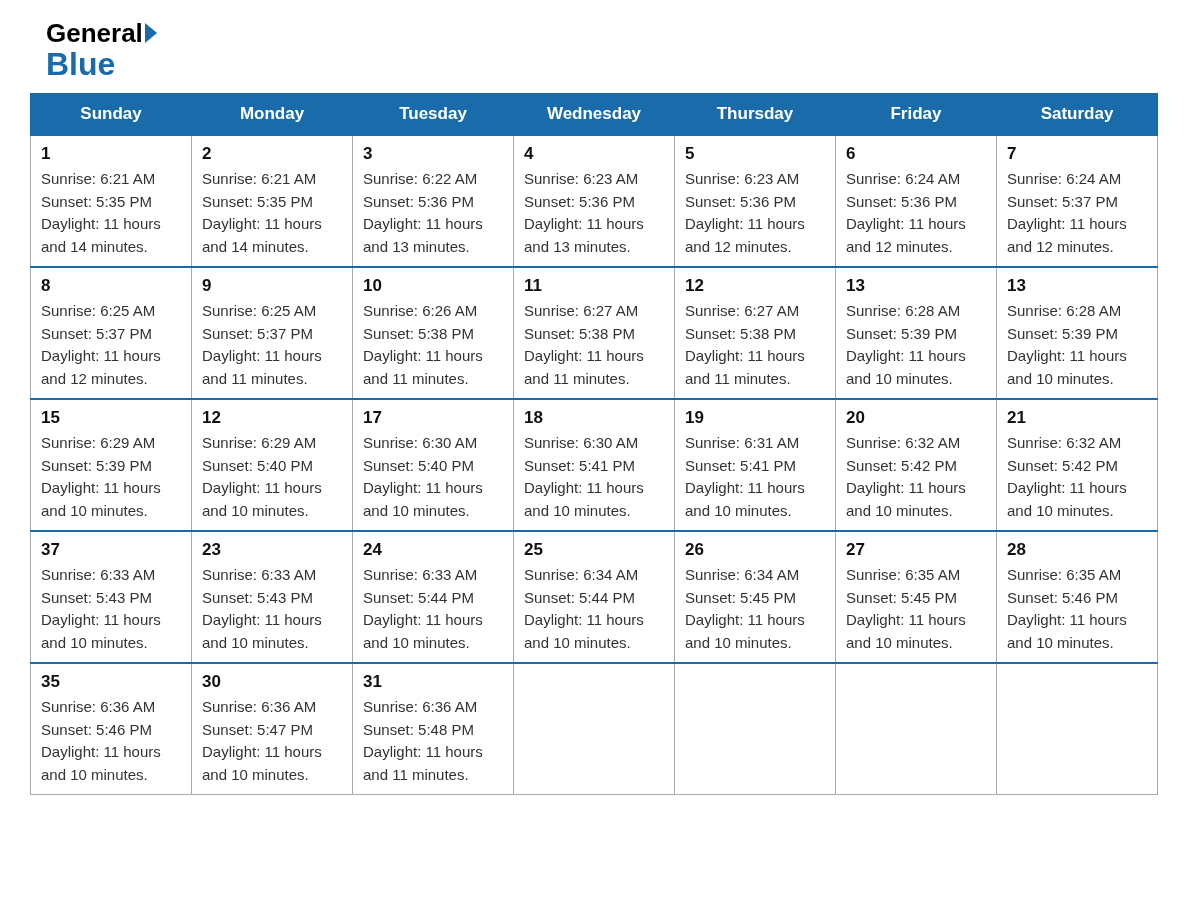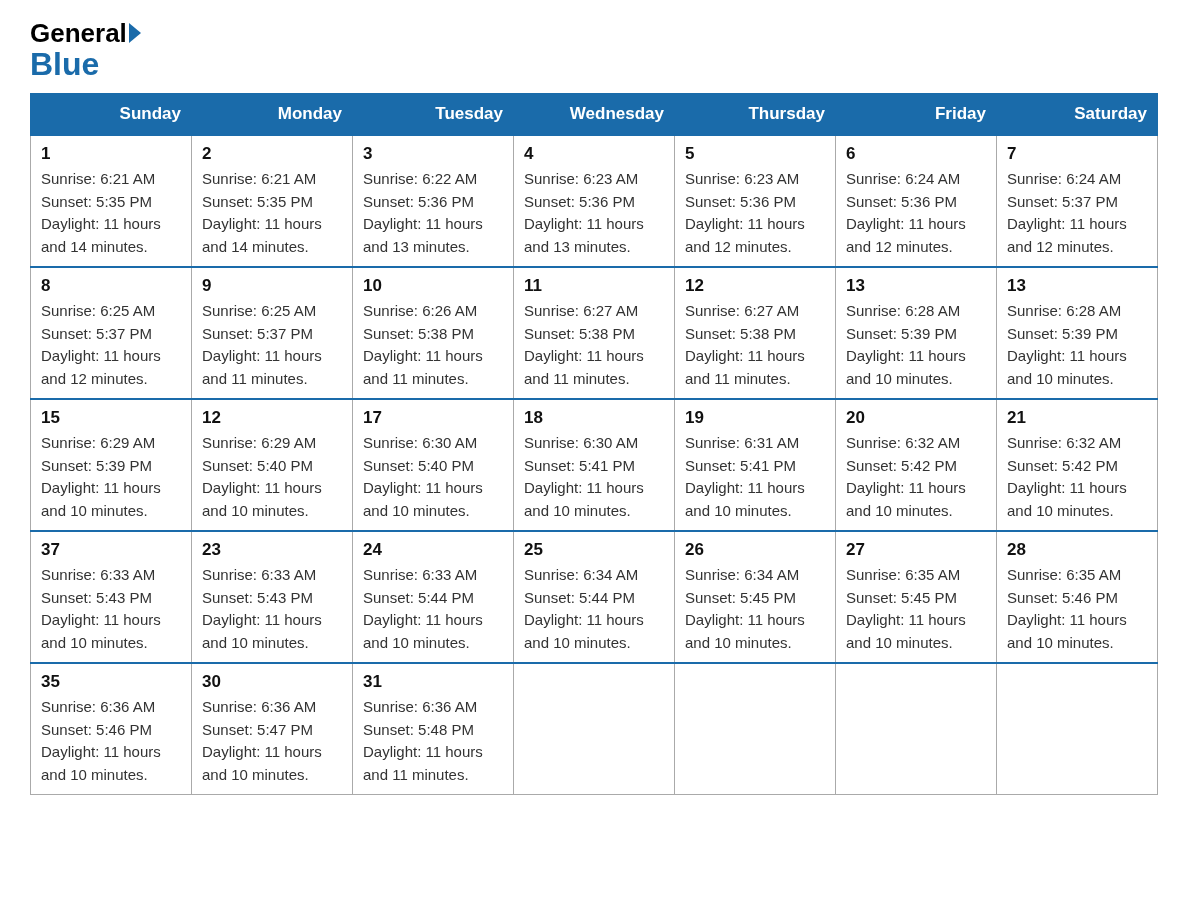--- a/index.html
+++ b/index.html
@@ -9,20 +9,21 @@
       color: #222;
       width: 1188px;
       min-height: 918px;
       padding: 20px 30px;
     }
     .header-row {
       display: flex;
       align-items: flex-start;
       justify-content: space-between;
       margin-bottom: 10px;
+      margin-left: 16px;
     }
     .logo {
       display: flex;
       flex-direction: column;
       align-items: flex-start;
     }
     .logo-text {
       display: flex;
       align-items: center;
       font-size: 26px;
@@ -62,21 +63,21 @@
       width: 100%;
       border-collapse: collapse;
       margin-top: 10px;
     }
     .calendar th {
       background: #1a6baa;
       color: #fff;
       font-size: 17px;
       font-weight: bold;
       padding: 10px 10px;
-      text-align: right;
+      text-align: center;
       border: 1px solid #1a6baa;
       margin-left: 28px;
     }
     .calendar td {
       border: 1px solid #aaa;
       vertical-align: top;
       padding: 8px 10px;
       width: calc(100% / 7);
       height: 120px;
     }

